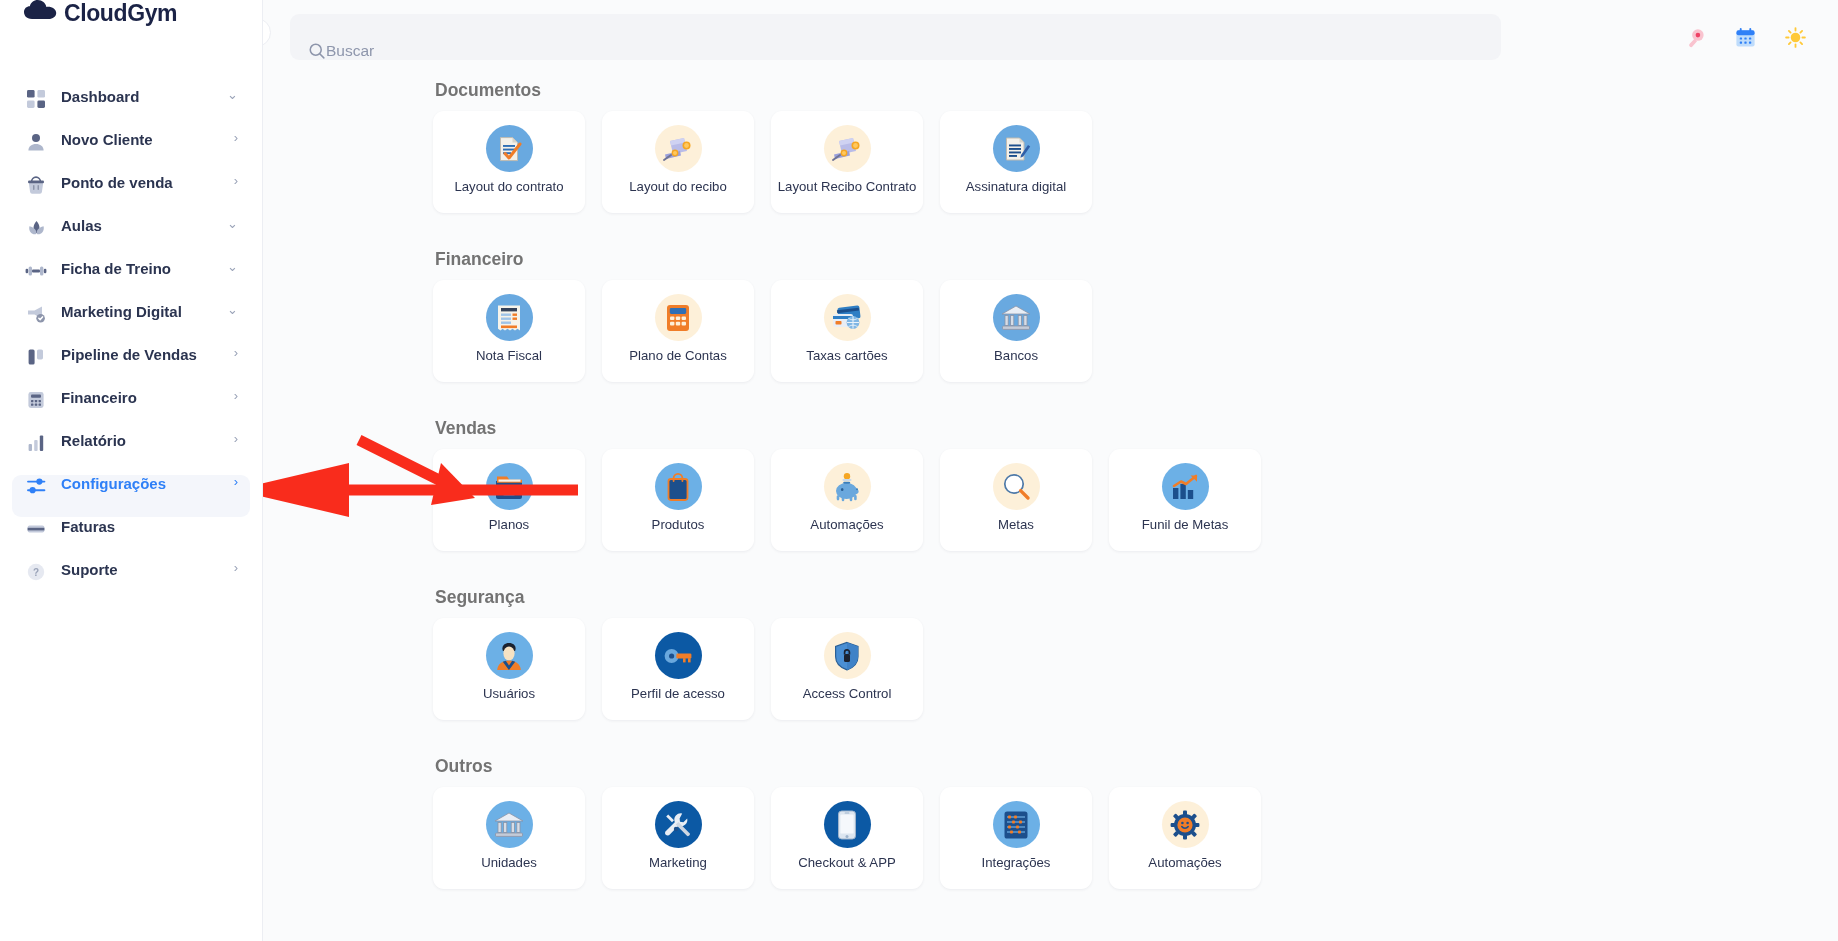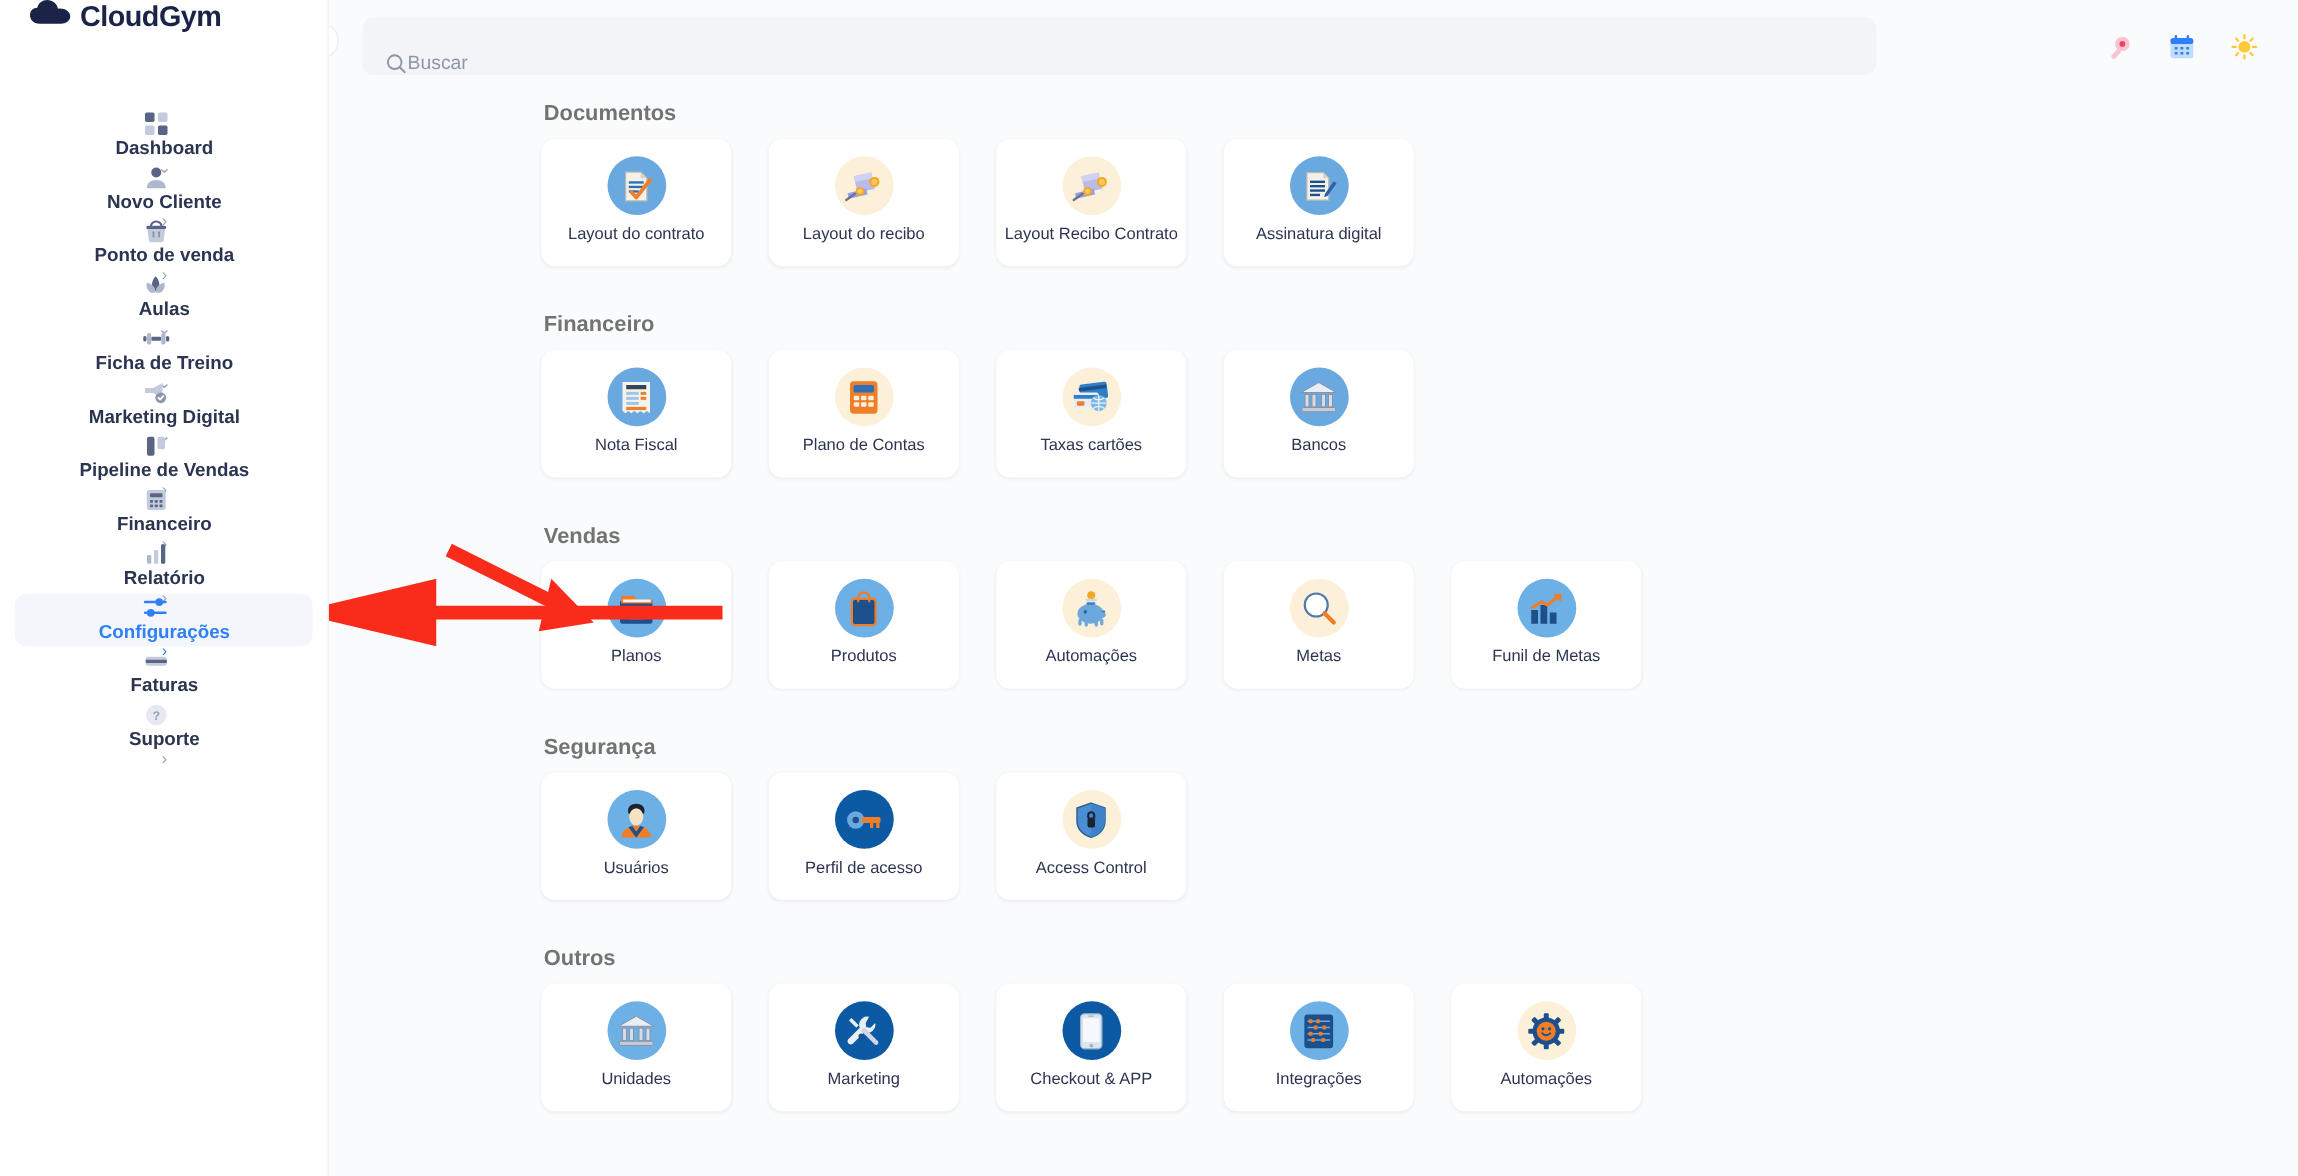--- a/index.html
+++ b/index.html
@@ -28,28 +28,28 @@
     gap: 7px;
   }
   .brand-cloud { width: 33px; height: 20px; position: relative; }
   .brand-cloud svg { display:block; }
   .brand-text {
     font-size: 23px; font-weight: 700; letter-spacing: -0.4px;
     color: #1b2346;
   }
   .nav { padding: 14px 12px 0 12px; }
   .nav-item {
-    display: flex; align-items: center;
+    display: flex; align-items: flex-start;
     height: 42px;
     padding: 0 12px 0 13px;
     margin-bottom: 1px;
     border-radius: 9px;
     cursor: pointer;
     color: #2b3450;
-    font-size: 15px; font-weight: 700; flex-direction: column;
+    font-size: 15px; font-weight: 700;
   }
   .nav-item.active { background: #f4f6fb; color: #2f80f7; }
   .nav-ico {
     width: 22px; height: 22px; margin-right: 14px;
     flex: 0 0 22px;
     display: flex; align-items: center; justify-content: center;
   }
   .nav-label { flex: 1 1 auto; white-space: nowrap; }
   .nav-chev { color: #9aa3b8; font-size: 13px; line-height: 1; font-weight: 400;}
   .nav-item.active .nav-chev { color: #2f80f7; }
@@ -110,21 +110,21 @@
     padding: 6px 0 0 170px;
     height: 867px;
     overflow-y: auto;
   }
   .group { margin-bottom: 6px; }
   .group-title {
     font-size: 17.5px; font-weight: 700;
     color: #737373;
     margin: 0 0 10px 2px;
   }
-  .cards { display: flex; gap: 30px; flex-wrap: wrap; }
+  .cards { display: flex; gap: 17px; flex-wrap: wrap; }
   .card {
     width: 152px; height: 102px;
     background: #ffffff;
     border-radius: 11px;
     box-shadow: 0 1px 3px rgba(36,44,69,0.07);
     display: flex; flex-direction: column;
     align-items: center; justify-content: flex-start;
     padding-top: 14px;
     cursor: pointer;
   }

